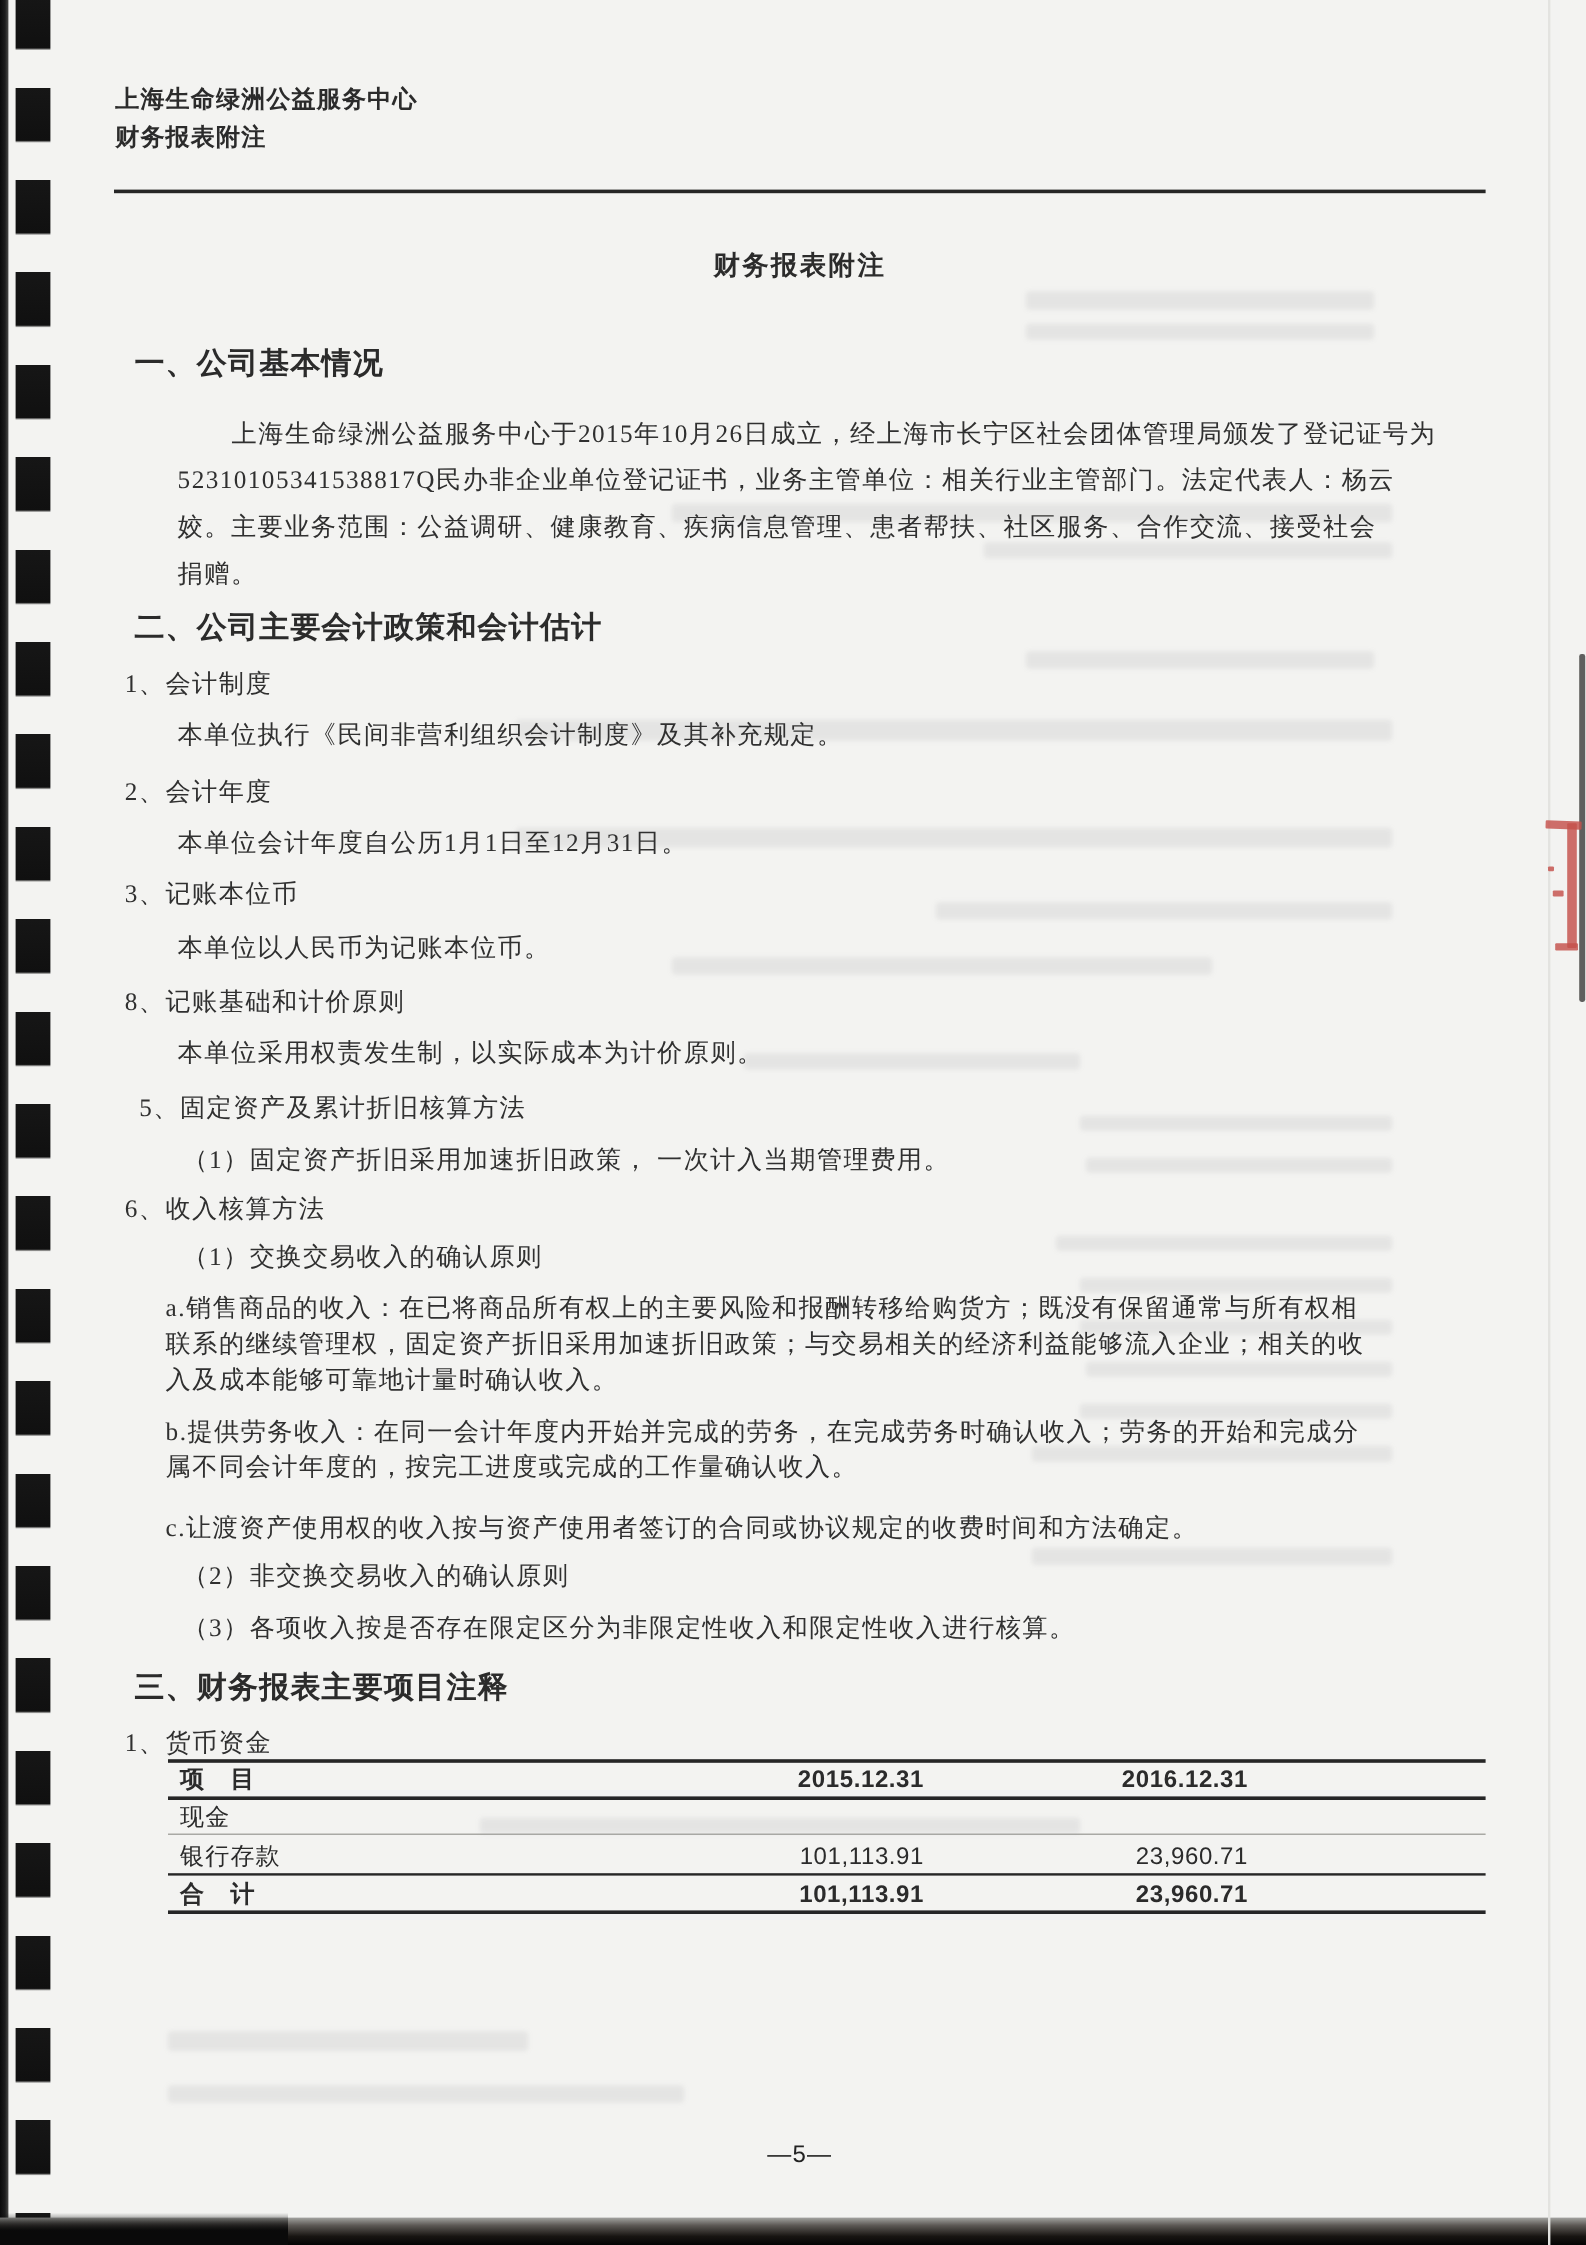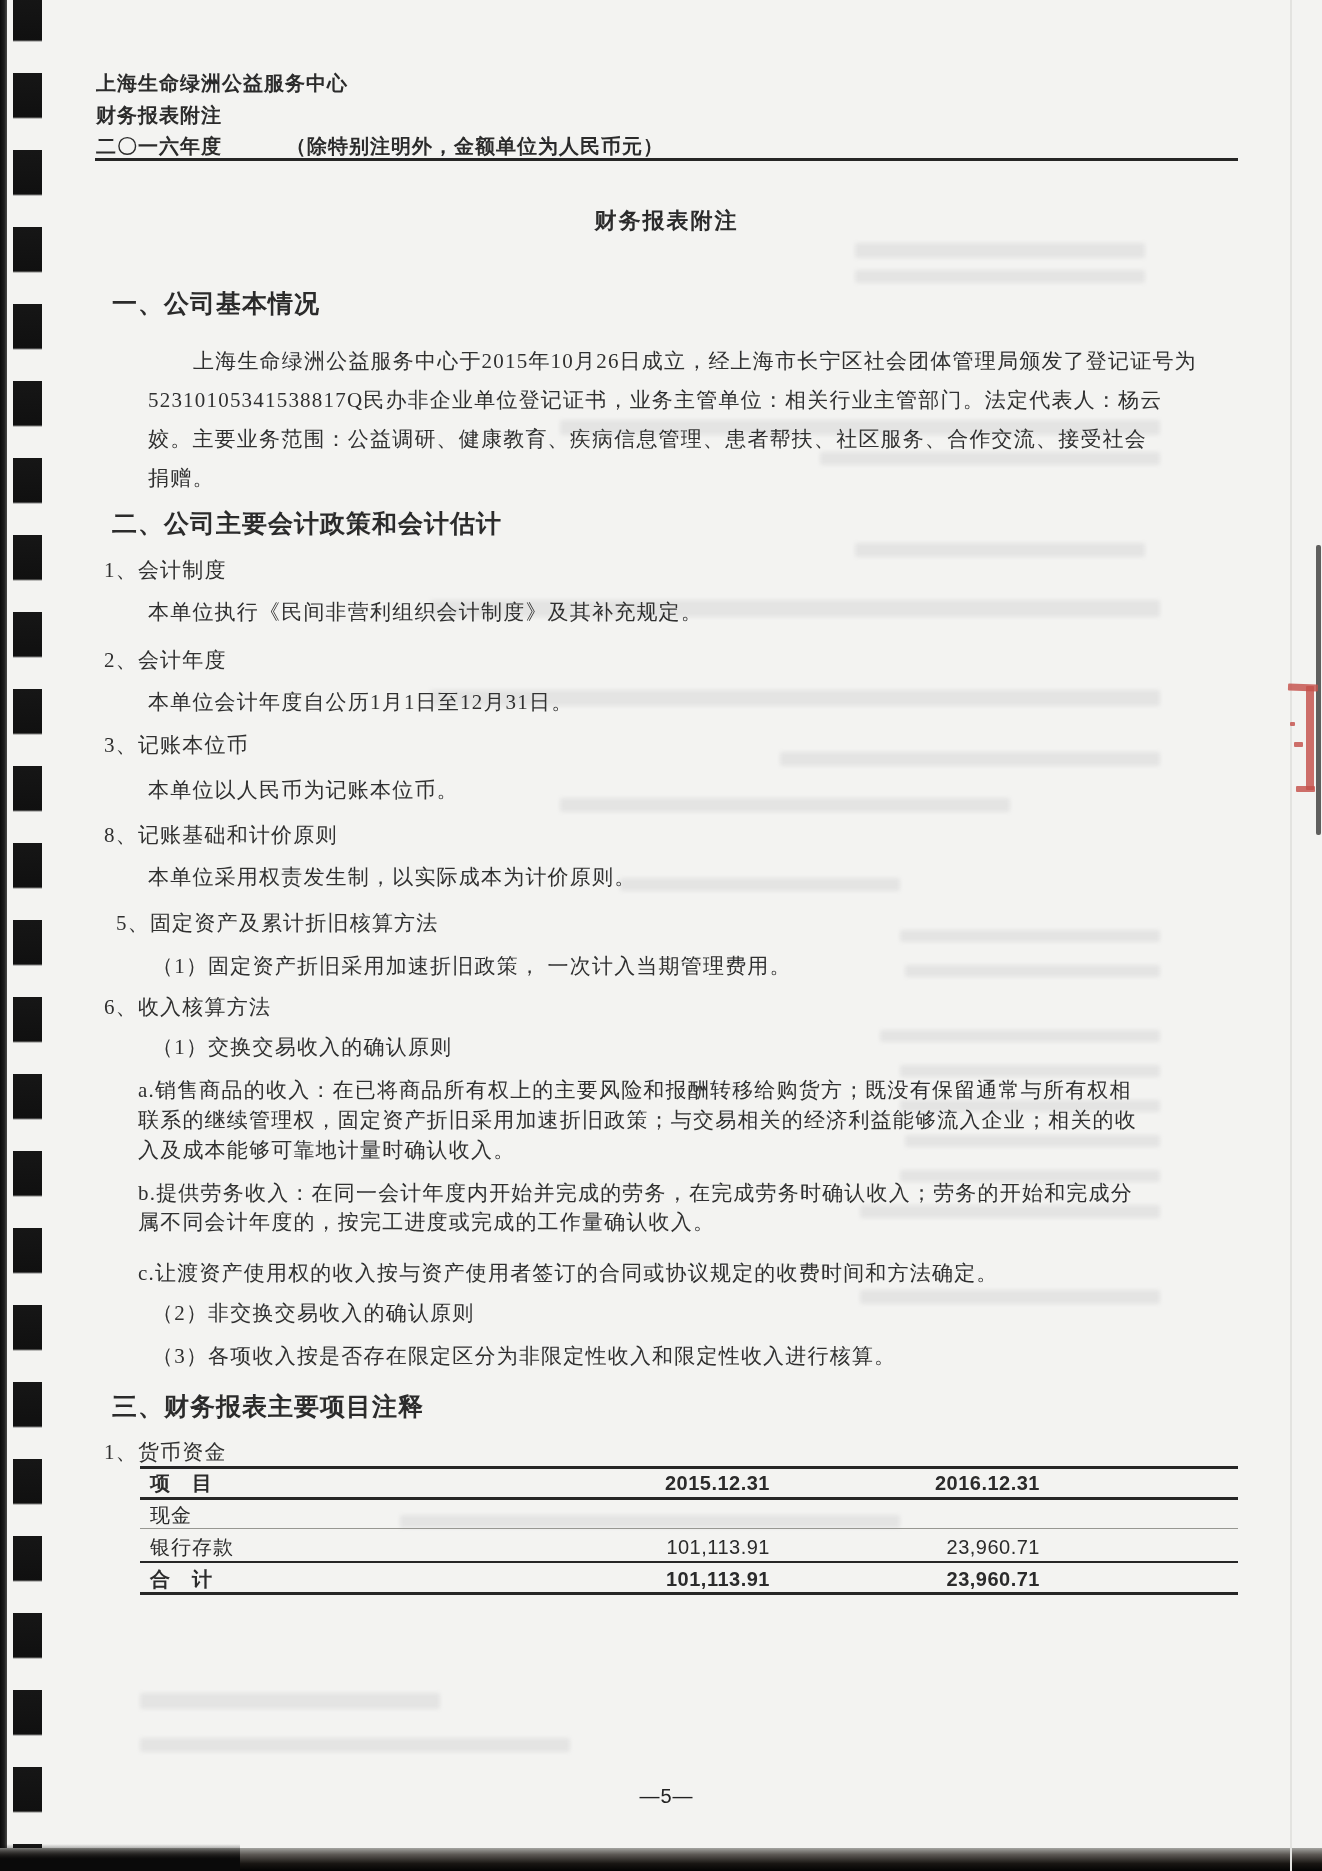--- a/index.html
+++ b/index.html
@@ -81,24 +81,20 @@
     <div class="ghost" style="left:900px;top:1170px;width:260px;height:12px;"></div>
     <div class="ghost" style="left:860px;top:1205px;width:300px;height:13px;"></div>
     <div class="ghost" style="left:860px;top:1290px;width:300px;height:14px;"></div>
     <div class="ghost" style="left:400px;top:1515px;width:500px;height:13px;"></div>
     <div class="ghost" style="left:140px;top:1693px;width:300px;height:16px;"></div>
     <div class="ghost" style="left:140px;top:1738px;width:430px;height:14px;"></div>
   </div>
 
   <div class="abs t20 b" style="top:72px;left:96px;">上海生命绿洲公益服务中心</div>
   <div class="abs t20 b" style="top:104px;left:96px;">财务报表附注</div>
-  <div class="abs" style="top:135px;left:96px;">
-    <span class="t20 b">二〇一六年度</span>
-    <span class="t20 b" style="margin-left:60px;">（除特别注明外，金额单位为人民币元）</span>
-  </div>
   <div class="rule" style="top:158px;left:95px;width:1143px;height:3px;"></div>
 
   <div class="abs t22 b" style="top:208px;left:95px;width:1143px;text-align:center;">财务报表附注</div>
 
   <div class="abs t21 b" style="top:290px;left:112px;">一、公司基本情况</div>
   <div class="abs body-line" style="top:349px;left:148px;margin-left:45px;">上海生命绿洲公益服务中心于2015年10月26日成立，经上海市长宁区社会团体管理局颁发了登记证号为</div>
   <div class="abs body-line" style="top:388px;left:148px;">52310105341538817Q民办非企业单位登记证书，业务主管单位：相关行业主管部门。法定代表人：杨云</div>
   <div class="abs body-line" style="top:427px;left:148px;">姣。主要业务范围：公益调研、健康教育、疾病信息管理、患者帮扶、社区服务、合作交流、接受社会</div>
   <div class="abs body-line" style="top:466px;left:148px;">捐赠。</div>
 

